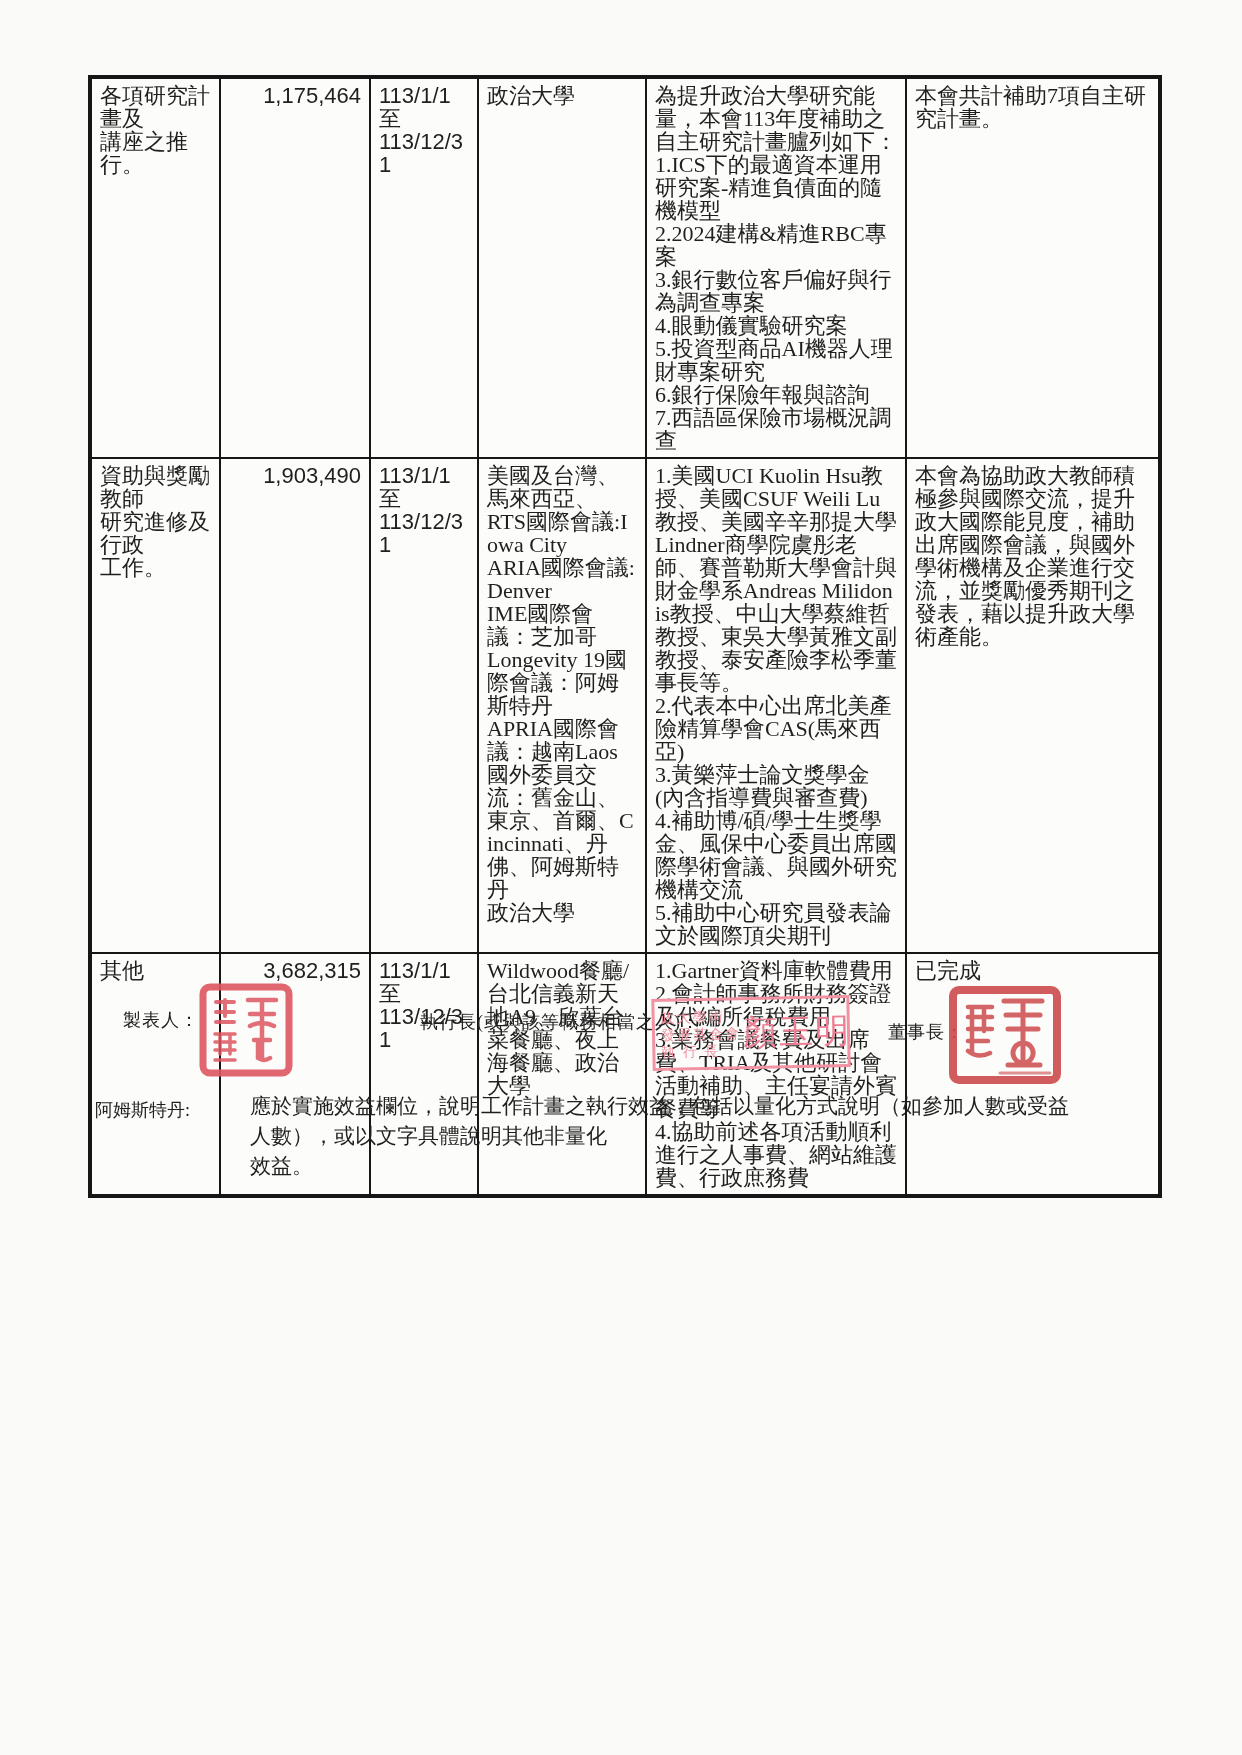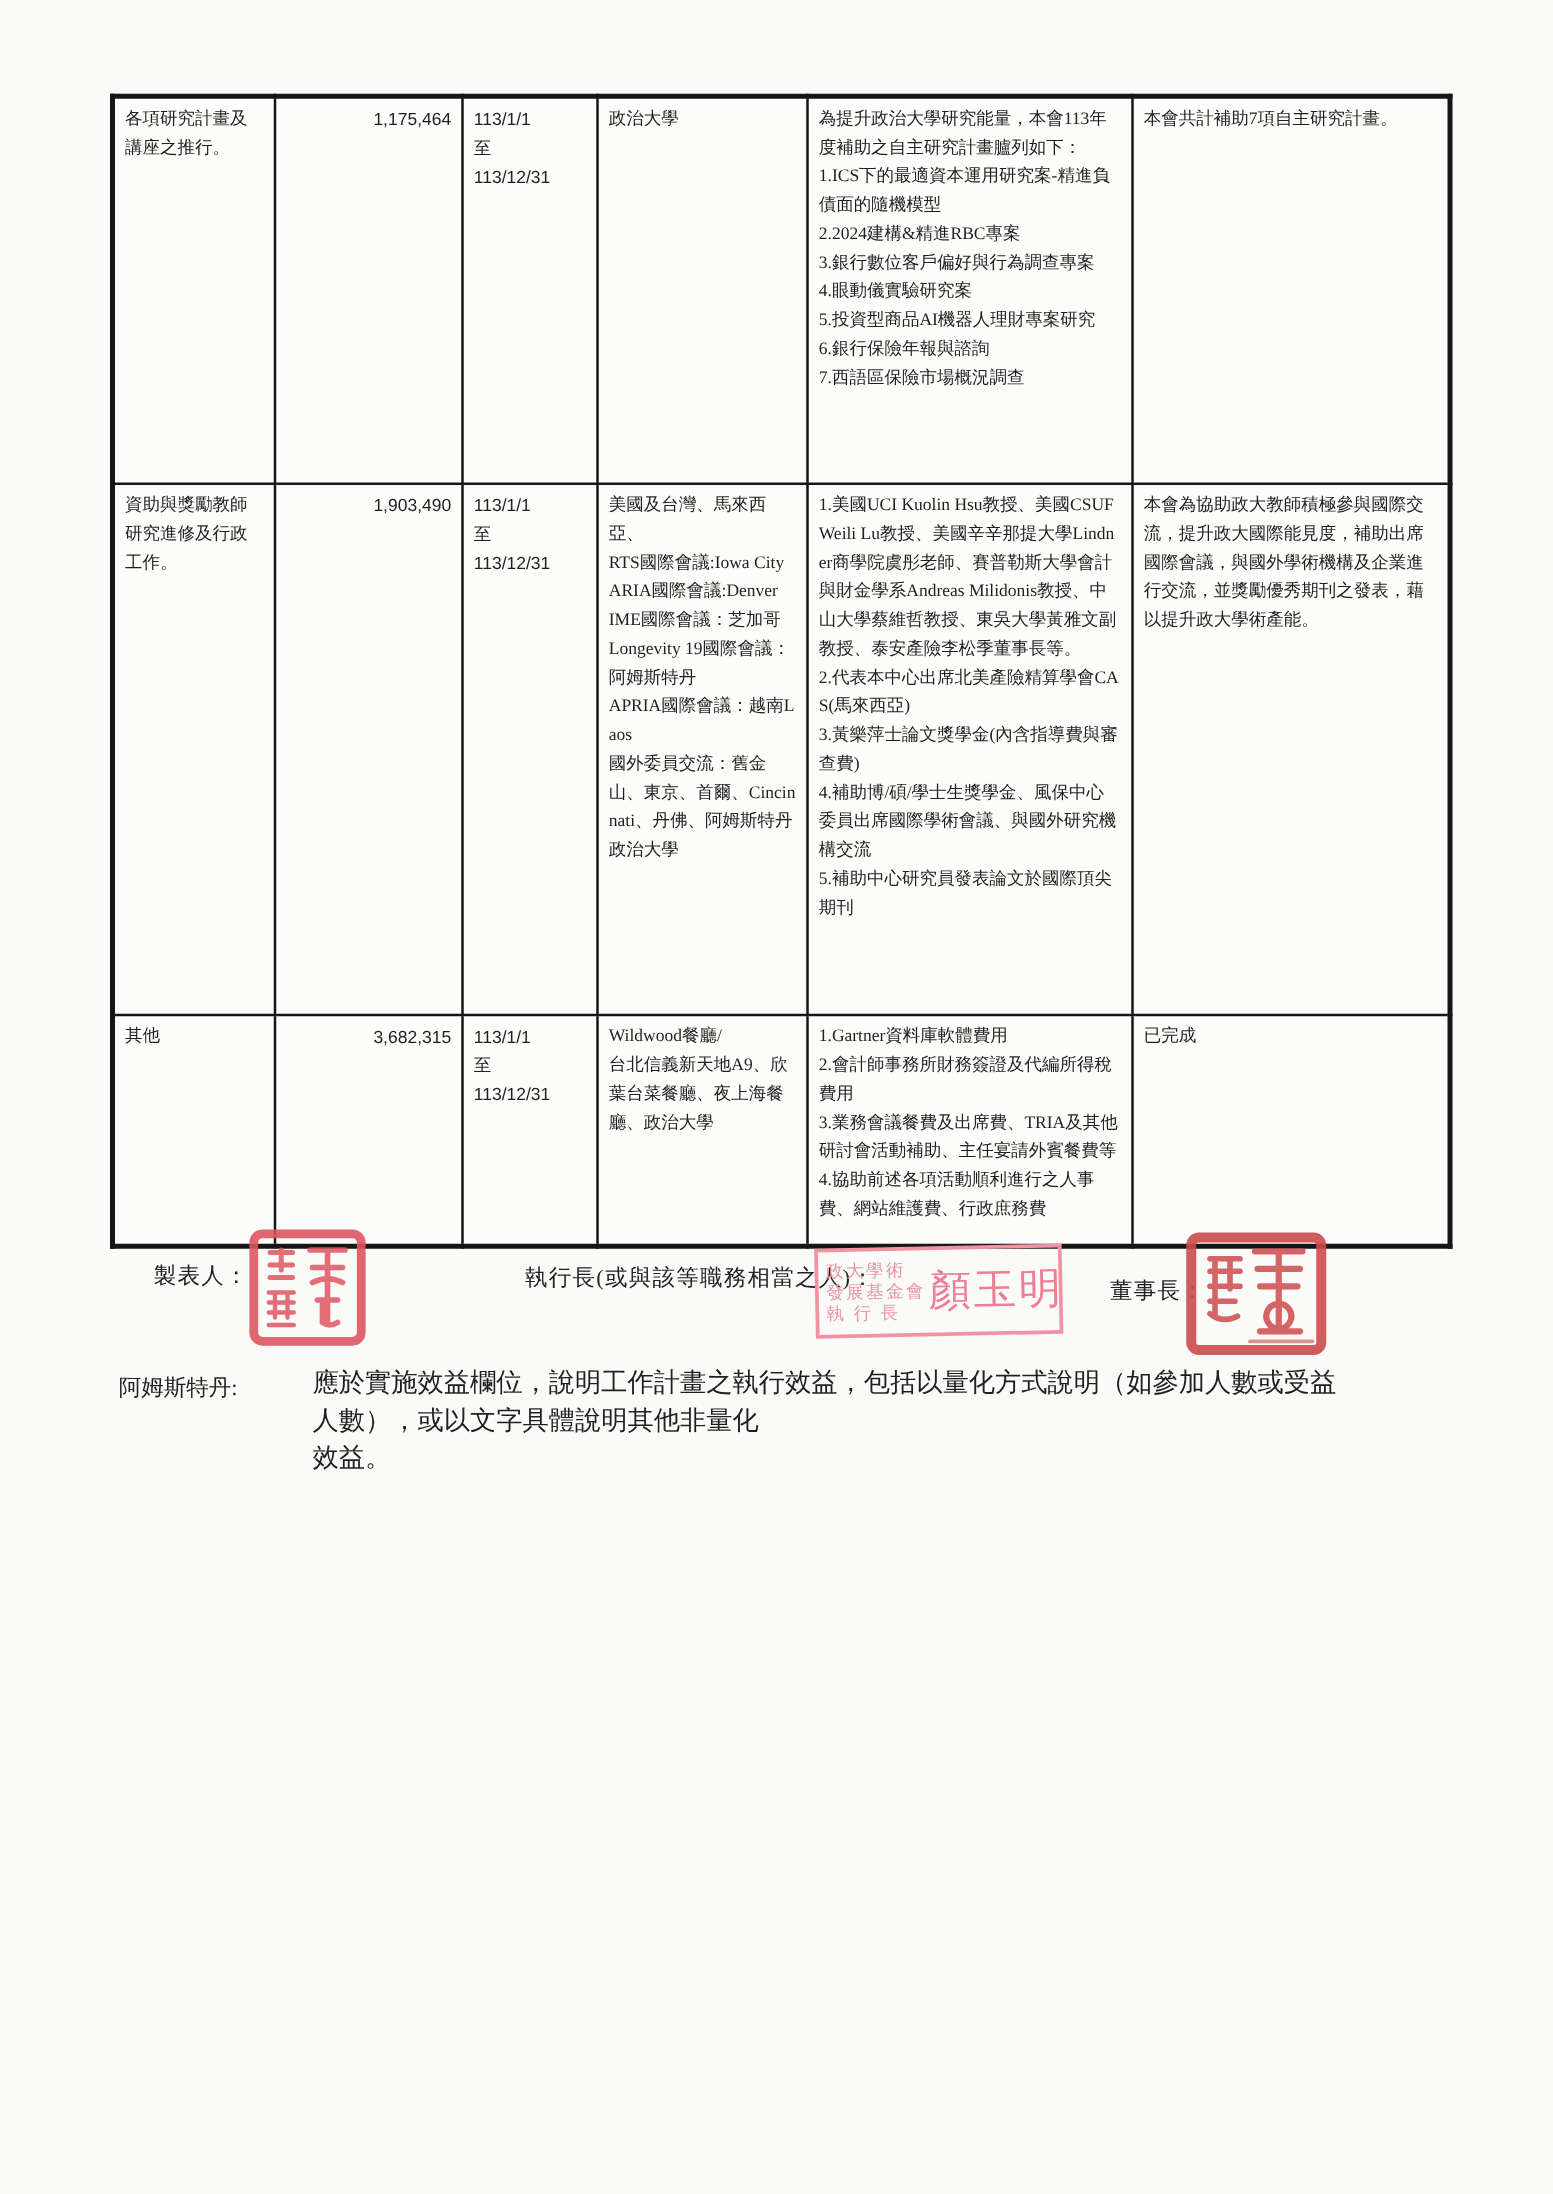--- a/index.html
+++ b/index.html
@@ -23,21 +23,21 @@
     width:1070px;
     border-collapse:collapse;
     table-layout:fixed;
     border:4px solid #161616;
     background:#fcfcfa;
   }
   table.report td{
     border:2px solid #161616;
     vertical-align:top;
     padding:5px 8px;
-    font-size:14px;
+    font-size:22px;
     line-height:23px;
     white-space:pre-wrap;
     word-break:break-all;
     overflow:hidden;
     box-sizing:border-box;
   }
   td.amount{
     text-align:right;
     padding-right:14px;
     font-family:"Liberation Sans","DejaVu Sans",sans-serif;

